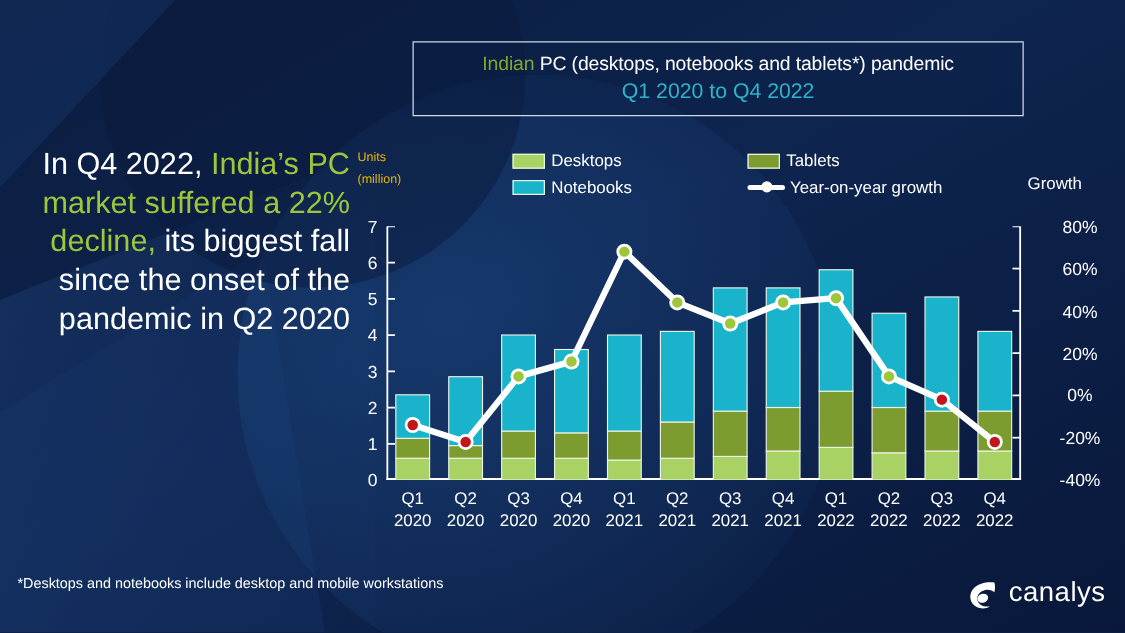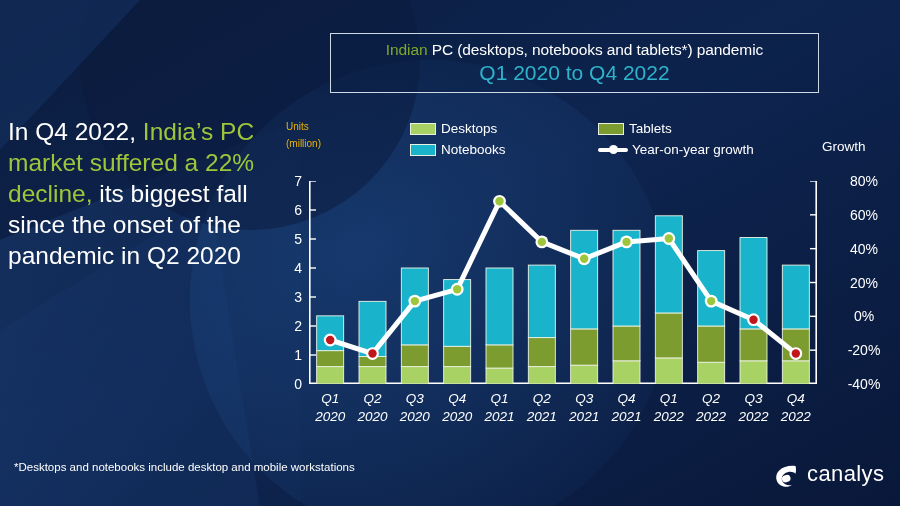--- a/index.html
+++ b/index.html
@@ -25,28 +25,28 @@
     border: 1.5px solid #cfd9e6;
     background: rgba(10,32,70,0.30);
     display: flex; flex-direction: column;
     align-items: center; justify-content: center;
   }
   #title-line1 {
     font-size: 15.5px; color: #ffffff; white-space: nowrap; letter-spacing: -0.1px;
   }
   #title-line1 .hl { color: #7fa82c; }
   #title-line2 {
-    font-size: 21px; color: #2fb3cc; margin-top: 2px; white-space: nowrap;
+    font-size: 17px; color: #2fb3cc; margin-top: 2px; white-space: nowrap;
   }
 
   
   #headline {
     position: absolute;
     left: 8px; top: 116px; width: 272px;
-    text-align: left;
+    text-align: right;
     font-size: 24.5px;
     line-height: 31px;
     color: #ffffff;
   }
   #headline .hl { color: #9ec63b; }
 
   
   #units-label {
     position: absolute; left: 286px; top: 118px;
     font-size: 10px; color: #eab308; line-height: 17px;
@@ -101,21 +101,21 @@
     transform: translateY(-50%);
   }
 
   
   #xlabels {
     position: absolute; left: 309px; top: 390px; width: 508px; height: 42px;
     display: flex;
   }
   .xlab {
     flex: 1 1 0; text-align: center;
-    font-size: 13.5px; color: #ffffff; line-height: 18px; font-style: italic;
+    font-size: 13.5px; color: #ffffff; line-height: 18px;
   }
 
   
   #footnotes {
     position: absolute; left: 14px; top: 448px;
     font-size: 11.5px; color: #ffffff; line-height: 16px; margin-top: 11px;
   }
 
   
   #logo {

